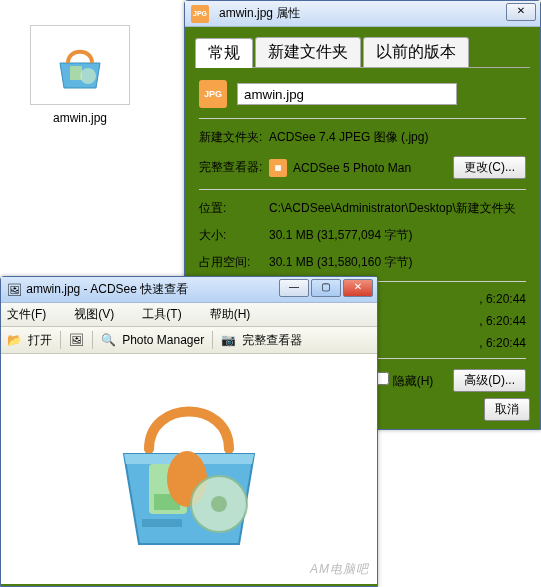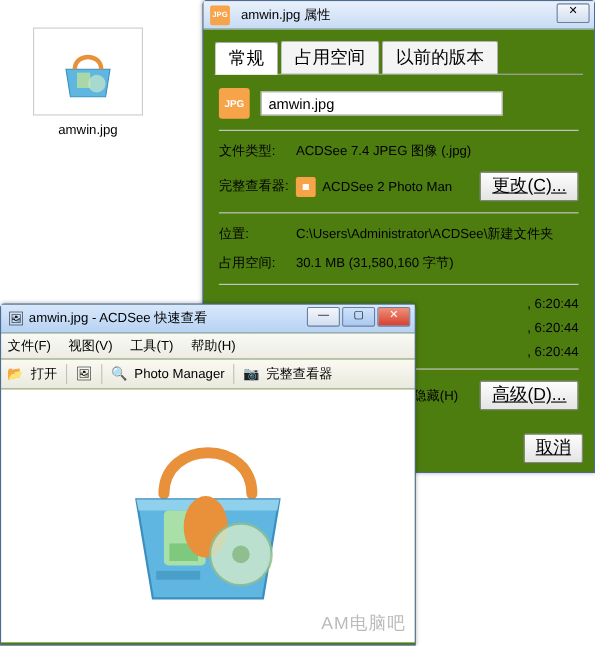--- a/index.html
+++ b/index.html
@@ -70,21 +70,21 @@
 .props-body { padding: 12px 14px; }
 .row { display: flex; align-items: center; margin-bottom: 10px; font-size: 12px; }
 .row .k { width: 70px; }
 .row .v { flex: 1; }
 .filename-input {
   border: 1px solid #aaa; height: 22px;
   padding: 2px 6px; width: 220px;
 }
 .btn {
   border: 1px solid #888; background: linear-gradient(#fdfdfd,#e4e4e4);
-  padding: 2px 10px; font-size: 16px; border-radius: 2px; text-decoration: underline;
+  padding: 2px 10px; font-size: 12px; border-radius: 2px;
 }
 .hr { border-top: 1px solid #ccc; margin: 6px 0 10px 0; }
 .icon-jpg {
   width: 28px; height: 28px; background: #f7a34a;
   border-radius: 3px; display:inline-flex;
   align-items:center; justify-content:center;
   color:#fff; font-size:9px; font-weight:bold;
   margin-right:10px;
 }
 .icon-jpg-sm {
@@ -99,37 +99,38 @@
   position:absolute; bottom:8px; right:10px;
   display:flex; gap:8px;
 }
 
 
 .viewer { left: 0; top: 276px; width: 378px; height: 311px; }
 .viewer .titlebar { background: linear-gradient(#d9e8fb,#b7d2f3); }
 .menubar {
   background: linear-gradient(#f9f9f5,#ecece4);
   border-bottom: 1px solid #c7c7bb;
-  padding: 3px 6px; display:flex; gap:16px;
+  padding: 3px 6px; display:flex; gap:28px;
 }
 .toolbar {
   background: linear-gradient(#fafaf4,#e9e9dd);
   border-bottom: 1px solid #c7c7bb;
   padding: 4px 6px; display:flex; align-items:center; gap:6px;
 }
 .toolbar .sep { width:1px; height:18px; background:#c0c0b4; margin:0 2px; }
 .viewer-body {
   background:#fff; height: 230px;
   display:flex; align-items:center; justify-content:center;
   position:relative;
 }
 .watermark {
   position:absolute; right:8px; bottom:6px;
-  color:#bbb; font-size:16px; font-family: Arial;
+  color:#bbb; font-size:12px; font-family: Arial;
   letter-spacing:1px;
+  font-style:italic;
 }
 
 .basket { position:relative; }
 .basket svg { display:block; }
 .folder-ico { color:#e8b54a; }
 </style>
 </head>
 <body>
 
 <div class="desktop-icon">
@@ -147,43 +148,47 @@
 <div class="window props">
   <div class="titlebar">
     <span class="icon-jpg-sm">JPG</span>
     <span class="title">amwin.jpg 属性</span>
     <div class="controls">
       <div class="winbtn">✕</div>
     </div>
   </div>
   <div class="tabs">
     <div class="tab active">常规</div>
-    <div class="tab">占用空间</div>
+    <div class="tab">新建文件夹</div>
     <div class="tab">以前的版本</div>
   </div>
   <div class="props-body">
     <div class="row">
       <span class="icon-jpg">JPG</span>
       <input class="filename-input" value="amwin.jpg" style="">
     </div>
     <div class="hr"></div>
     <div class="row">
-        <span class="k">文件类型:</span>
+        <span class="k">新建文件夹:</span>
         <span class="v">ACDSee 7.4 JPEG 图像 (.jpg)</span>
       </div>
     <div class="row">
       <span class="k">完整查看器:</span>
       <span class="icon-jpg-sm">▦</span>
-      <span style="flex:1">ACDSee 2 Photo Man</span>
+      <span style="flex:1">ACDSee 5 Photo Man</span>
       <button class="btn">更改(C)...</button>
     </div>
     <div class="hr"></div>
     <div class="row">
         <span class="k">位置:</span>
-        <span class="v" style="white-space:nowrap;overflow:hidden">C:\Users\Administrator\ACDSee\新建文件夹</span>
+        <span class="v" style="white-space:nowrap;overflow:hidden">C:\ACDSee\Administrator\Desktop\新建文件夹</span>
+      </div>
+    <div class="row">
+        <span class="k">大小:</span>
+        <span class="v">30.1 MB (31,577,094 字节)</span>
       </div>
     <div class="row">
         <span class="k">占用空间:</span>
         <span class="v">30.1 MB (31,580,160 字节)</span>
       </div>
     <div class="hr"></div>
     <div style="text-align:right; margin-bottom:8px"><span>, 6:20:44</span></div>
     <div style="text-align:right; margin-bottom:8px"><span>, 6:20:44</span></div>
     <div style="text-align:right; margin-bottom:8px"><span>, 6:20:44</span></div>
     <div class="hr"></div>

